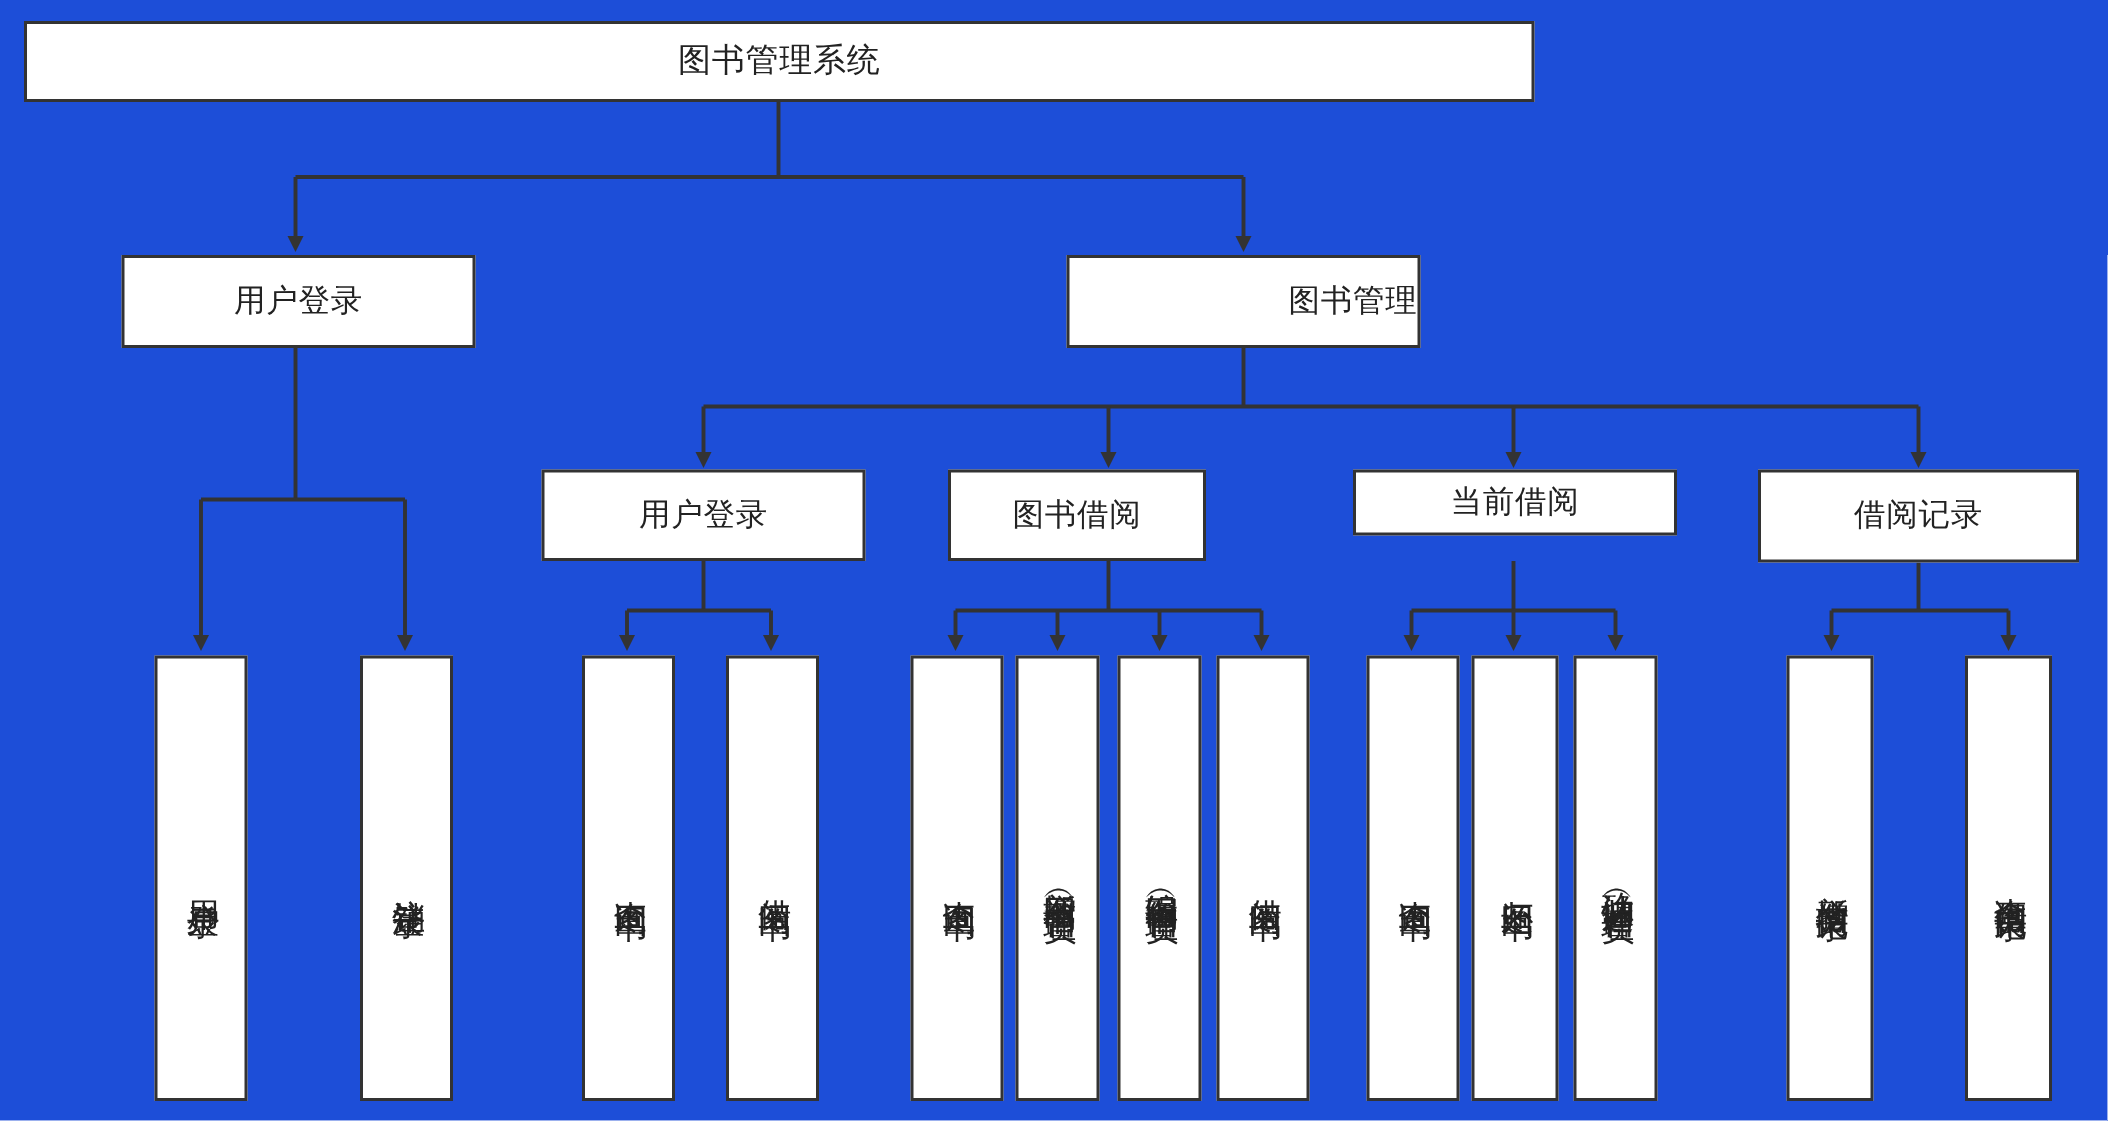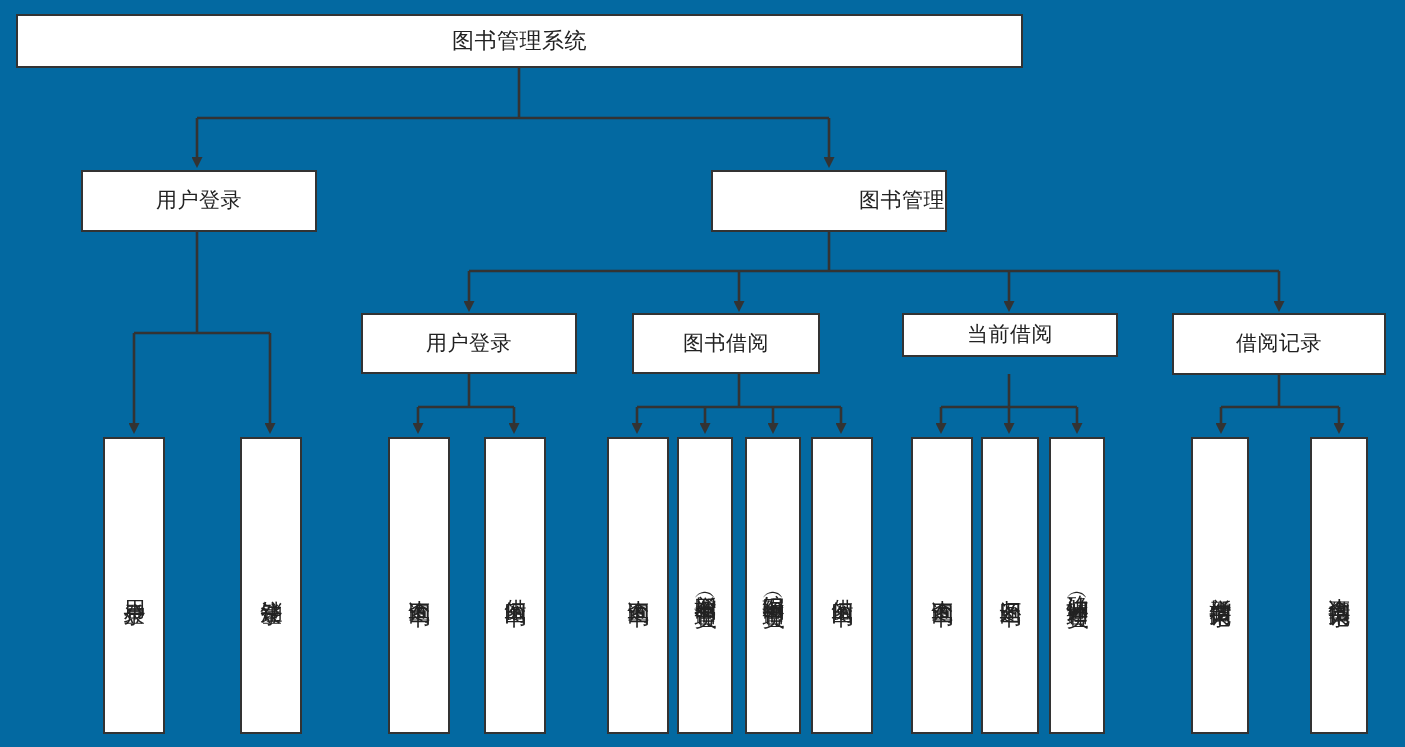--- a/index.html
+++ b/index.html
@@ -8,21 +8,21 @@
     padding: 0;
     background: #ffffff;
   }
   body {
     font-family: "DejaVu Sans", "Liberation Sans", sans-serif;
   }
   #diagram-root {
     position: relative;
     width: 1405px;
     height: 747px;
-    background: #0369a1;
+    background: #1d4ed8;
     overflow: hidden;
   }
   svg.connectors {
     position: absolute;
     left: 0;
     top: 0;
     width: 1405px;
     height: 747px;
     pointer-events: none;
   }
@@ -131,21 +131,21 @@
   <div class="node horizontal" style="left:81px; top:170px; width:236px; height:62px;">
     <span class="label">用户登录</span>
   </div>
   <div class="node horizontal" style="left:711px; top:170px; width:236px; height:62px;justify-content:flex-end;">
     <span class="label">图书管理</span>
   </div>
 
   <div class="node horizontal" style="left:361px; top:313px; width:216px; height:61px;">
     <span class="label">用户登录</span>
   </div>
-  <div class="node horizontal" style="left:632px; top:313px; width:188px; height:61px;">
+  <div class="node horizontal" style="left:632px; top:313px; width:172px; height:61px;">
     <span class="label">图书借阅</span>
   </div>
   <div class="node horizontal" style="left:902px; top:313px; width:216px; height:44px;">
     <span class="label">当前借阅</span>
   </div>
   <div class="node horizontal" style="left:1172px; top:313px; width:214px; height:62px;">
     <span class="label">借阅记录</span>
   </div>
 
   <div class="node vertical" style="left:103px; top:437px; width:62px; height:297px;">

